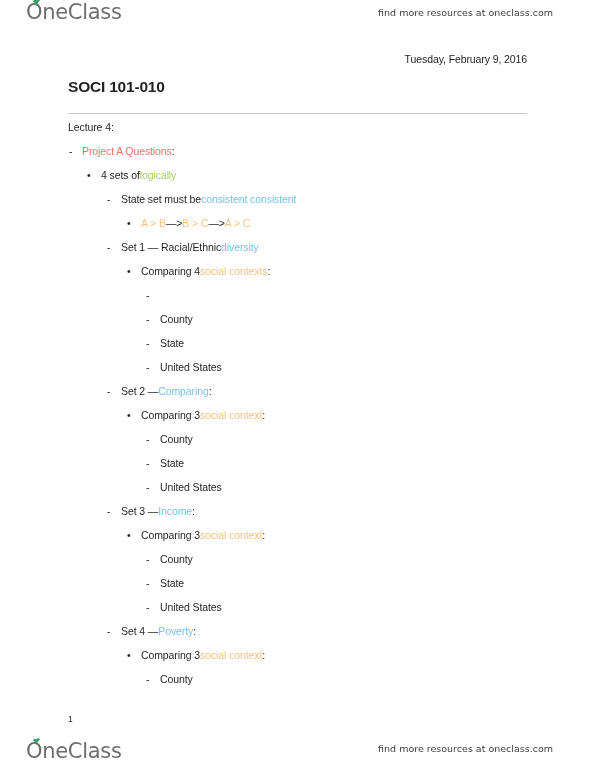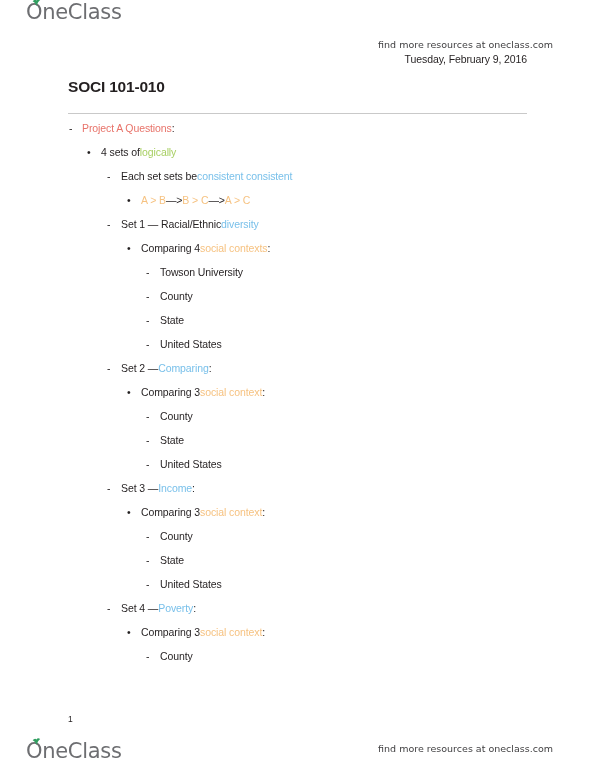--- a/index.html
+++ b/index.html
@@ -44,21 +44,20 @@
     height: 7px;
   }
 
   .resources {
     position: absolute;
     right: 42px;
     font-size: 9.5px;
     color: #414042;
     font-family: "DejaVu Sans", sans-serif;
     white-space: nowrap;
-    margin-top: 32px;
   }
   .resources-top { top: 7px; }
   .resources-bottom { bottom: 16px; }
 
   
   .doc-date {
     position: absolute;
     top: 53px;
     right: 68px;
     font-size: 10.5px;
@@ -148,27 +147,28 @@
     <span>OneClass</span>
   </span>
 </div>
 <div class="resources resources-top">find more resources at oneclass.com</div>
 
 <div class="doc-date">Tuesday, February 9, 2016</div>
 <div class="doc-title">SOCI 101-010</div>
 <div class="rule"></div>
 
 <div class="outline" id="outline-root">
+    <div class="line lvl0 plain"><span class="txt c-dark">Lecture 4:</span></div>
     <div class="line lvl1"><span class="mk">-</span><span class="txt c-red">Project A Questions</span><span class="txt c-dark">:</span></div>
     <div class="line lvl2"><span class="mk">•</span><span class="txt c-dark">4 sets of </span><span class="txt c-green">logically</span></div>
-    <div class="line lvl3"><span class="mk">-</span><span class="txt c-dark">Each set sets be </span><span class="txt c-blue">consistent consistent</span></div>
+    <div class="line lvl3"><span class="mk">-</span><span class="txt c-dark">State set must be </span><span class="txt c-blue">consistent consistent</span></div>
     <div class="line lvl4"><span class="mk">•</span><span class="txt c-orange">A &gt; B </span><span class="txt c-dark">—&gt;</span><span class="txt c-orange"> B &gt; C </span><span class="txt c-dark">—&gt;</span><span class="txt c-orange"> A &gt; C</span></div>
     <div class="line lvl3"><span class="mk">-</span><span class="txt c-dark">Set 1  —  Racial/Ethnic </span><span class="txt c-blue">diversity</span></div>
     <div class="line lvl4"><span class="mk">•</span><span class="txt c-dark">Comparing 4 </span><span class="txt c-orange">social contexts</span><span class="txt c-dark">:</span></div>
-    <div class="line lvl5"><span class="mk">-</span><span class="txt c-dark">Towson University</span></div>
+    <div class="line lvl5"><span class="mk">-</span></div>
     <div class="line lvl5"><span class="mk">-</span><span class="txt c-dark">County</span></div>
     <div class="line lvl5"><span class="mk">-</span><span class="txt c-dark">State</span></div>
     <div class="line lvl5"><span class="mk">-</span><span class="txt c-dark">United States</span></div>
     <div class="line lvl3"><span class="mk">-</span><span class="txt c-dark">Set 2  —  </span><span class="txt c-blue">Comparing</span><span class="txt c-dark">:</span></div>
     <div class="line lvl4"><span class="mk">•</span><span class="txt c-dark">Comparing 3 </span><span class="txt c-orange">social context</span><span class="txt c-dark">:</span></div>
     <div class="line lvl5"><span class="mk">-</span><span class="txt c-dark">County</span></div>
     <div class="line lvl5"><span class="mk">-</span><span class="txt c-dark">State</span></div>
     <div class="line lvl5"><span class="mk">-</span><span class="txt c-dark">United States</span></div>
     <div class="line lvl3"><span class="mk">-</span><span class="txt c-dark">Set 3  —  </span><span class="txt c-blue">Income</span><span class="txt c-dark">:</span></div>
     <div class="line lvl4"><span class="mk">•</span><span class="txt c-dark">Comparing 3 </span><span class="txt c-orange">social context</span><span class="txt c-dark">:</span></div>

